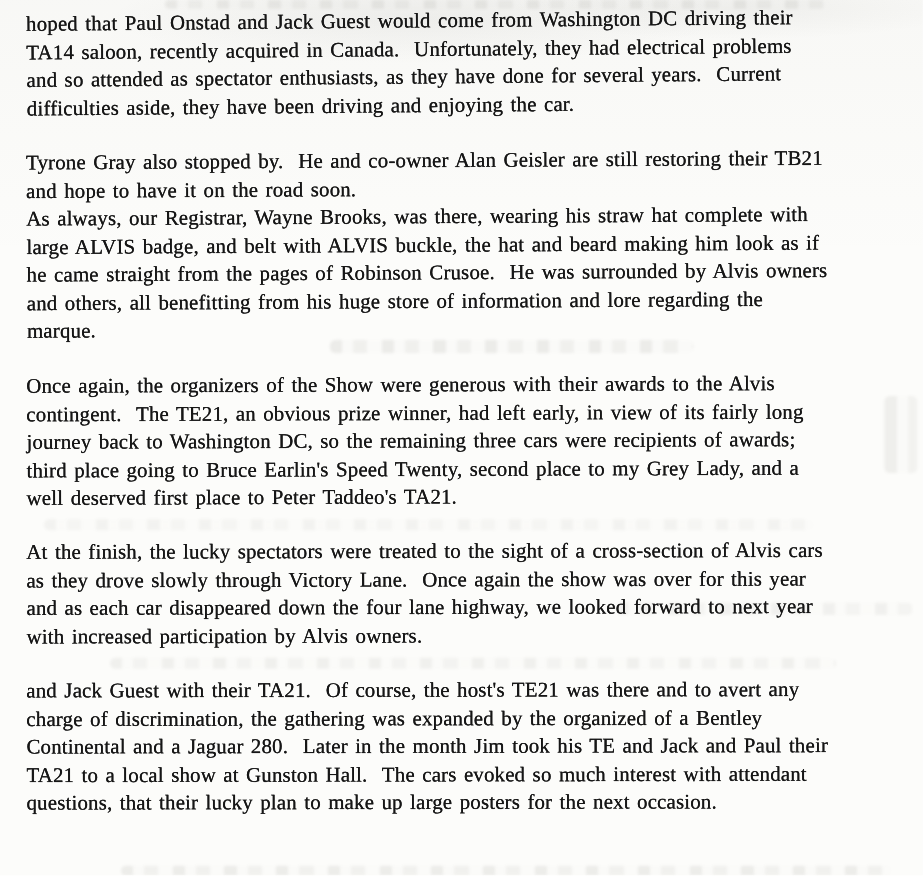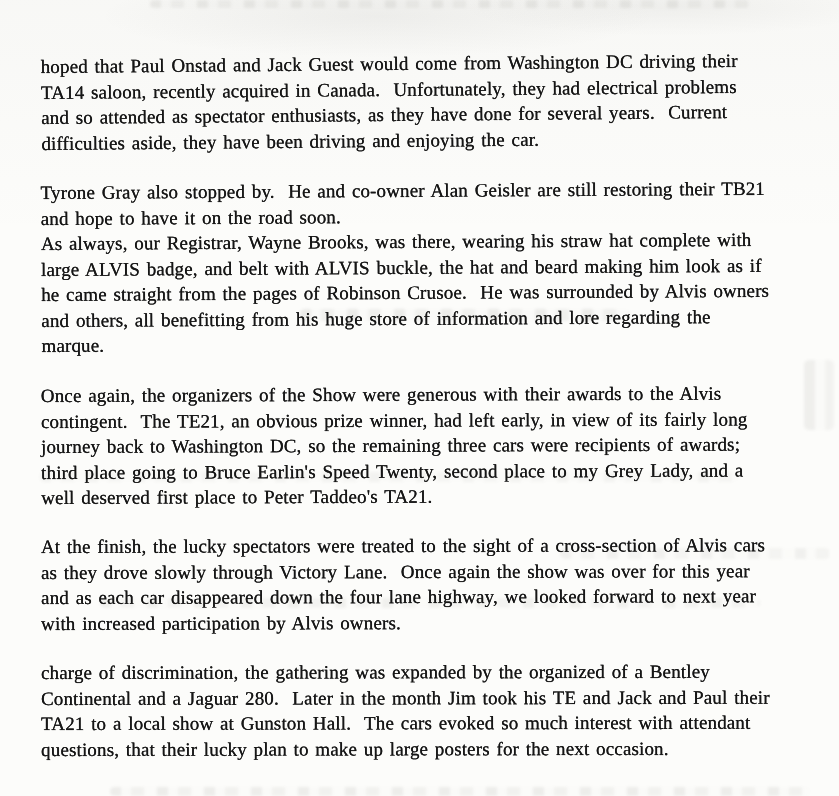--- a/index.html
+++ b/index.html
@@ -22,24 +22,23 @@
     position: absolute;
     inset: 0;
     background:
       radial-gradient(ellipse 400px 60px at 45% 2%, rgba(90,90,85,0.07), transparent 70%),
       radial-gradient(ellipse 300px 40px at 80% 1%, rgba(90,90,85,0.06), transparent 70%),
       linear-gradient(180deg, rgba(120,120,110,0.03), rgba(120,120,110,0.0) 30%);
     pointer-events: none;
   }
   .text-block {
     position: absolute;
-    left: 41px;
+    left: 24px;
     top: 10px;
     right: 14px;
-    margin-top: 44px;
   }
   .para {
     margin: 0 0 24px 0;
     transform-origin: left center;
   }
   .para.p1 { transform: rotate(-0.5deg); }
   .para.p2 { transform: rotate(-0.33deg); }
   .para.p3 { transform: rotate(-0.2deg); }
   .para.p4 { transform: rotate(-0.14deg); }
   .para.p5 { transform: rotate(-0.1deg); margin-bottom: 0; }
@@ -112,20 +111,21 @@
     </div>
 
     <div class="para p4">
       <div class="line">At the finish, the lucky spectators were treated to the sight of a cross-section of Alvis cars</div>
       <div class="line">as they drove slowly through Victory Lane.  Once again the show was over for this year</div>
       <div class="line">and as each car disappeared down the four lane highway, we looked forward to next year</div>
       <div class="line">with increased participation by Alvis owners.</div>
     </div>
 
     <div class="para p5">
+      <div class="line">and Jack Guest with their TA21.  Of course, the host's TE21 was there and to avert any</div>
       <div class="line">charge of discrimination, the gathering was expanded by the organized of a Bentley</div>
       <div class="line">Continental and a Jaguar 280.  Later in the month Jim took his TE and Jack and Paul their</div>
       <div class="line">TA21 to a local show at Gunston Hall.  The cars evoked so much interest with attendant</div>
       <div class="line">questions, that their lucky plan to make up large posters for the next occasion.</div>
     </div>
 
   </div>
 </div>
 
 </body></html>

